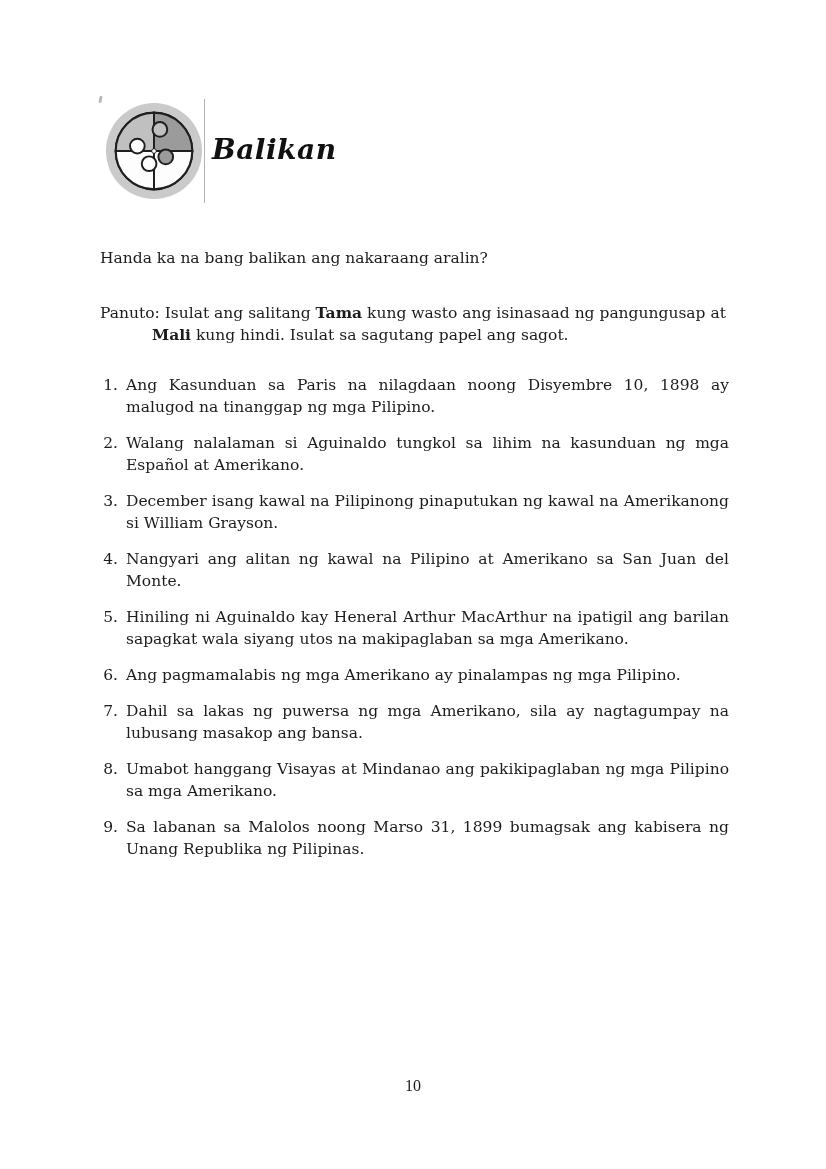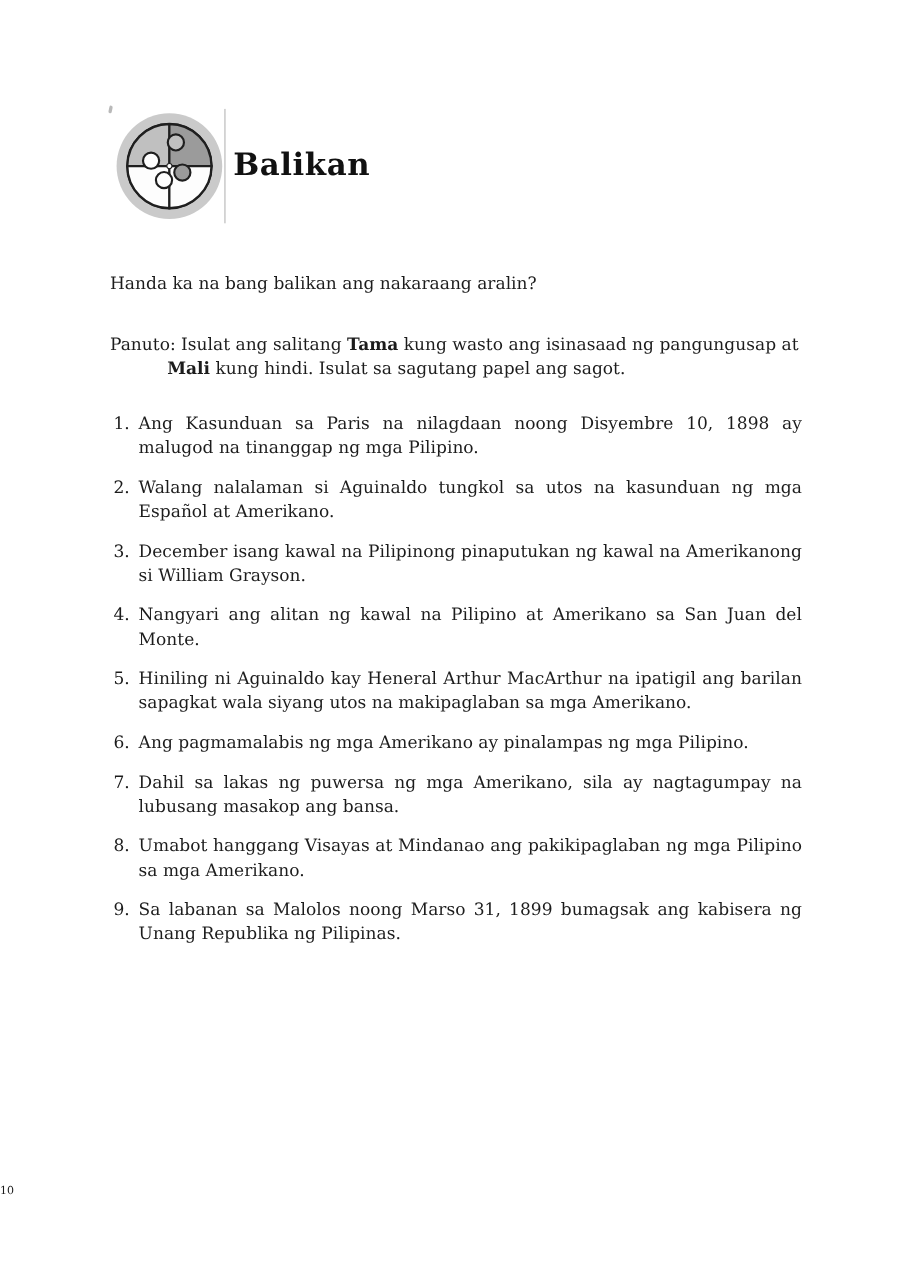--- a/index.html
+++ b/index.html
@@ -34,20 +34,21 @@
   .header-divider {
     width: 1px;
     height: 104px;
     background: #b5b5b5;
     margin-left: 1px;
     margin-right: 7px;
   }
   .section-title {
     font-size: 28px;
     font-weight: bold;
+    font-style: italic;
     letter-spacing: 0.5px;
     color: #111;
     padding-bottom: 4px;
   }
   
   .content {
     position: absolute;
     left: 100px;
     top: 247px;
     width: 629px;
@@ -73,21 +74,23 @@
   }
   .quiz-item .txt {
     flex: 1;
     text-align: justify;
   }
   
   .page-number {
     position: absolute;
     left: 0; right: 0;
     top: 1077px;
-    font-size: 10px;
+    text-align: center;
+    font-size: 16px;
+    font-family: Liberation Serif, serif;
   }
   .watermark {
     position: absolute;
     left: 0; right: 0;
     top: 1170px;
     text-align: center;
     font-family: "Liberation Sans", sans-serif;
     font-size: 19px;
     letter-spacing: 0.5px;
     color: var(--watermark, #c9c9c9);
@@ -126,21 +129,21 @@
 
     <p class="panuto"><span>Panuto: Isulat ang salitang </span><b>Tama</b><span> kung wasto ang isinasaad ng pangungusap at </span><b>Mali</b><span> kung hindi. Isulat sa sagutang papel ang sagot.</span></p>
 
     <div class="quiz">
       <div class="quiz-item">
         <span class="num">1.</span>
         <span class="txt">Ang Kasunduan sa Paris na nilagdaan noong Disyembre 10, 1898 ay malugod na tinanggap ng mga Pilipino.</span>
       </div>
       <div class="quiz-item">
         <span class="num">2.</span>
-        <span class="txt">Walang nalalaman si Aguinaldo tungkol sa utos na kasunduan ng mga Español at Amerikano.</span>
+        <span class="txt">Walang nalalaman si Aguinaldo tungkol sa lihim na kasunduan ng mga Español at Amerikano.</span>
       </div>
       <div class="quiz-item">
         <span class="num">3.</span>
         <span class="txt">December isang kawal na Pilipinong pinaputukan ng kawal na Amerikanong si William Grayson.</span>
       </div>
       <div class="quiz-item">
         <span class="num">4.</span>
         <span class="txt">Nangyari ang alitan ng kawal na Pilipino at Amerikano sa San Juan del Monte.</span>
       </div>
       <div class="quiz-item">

